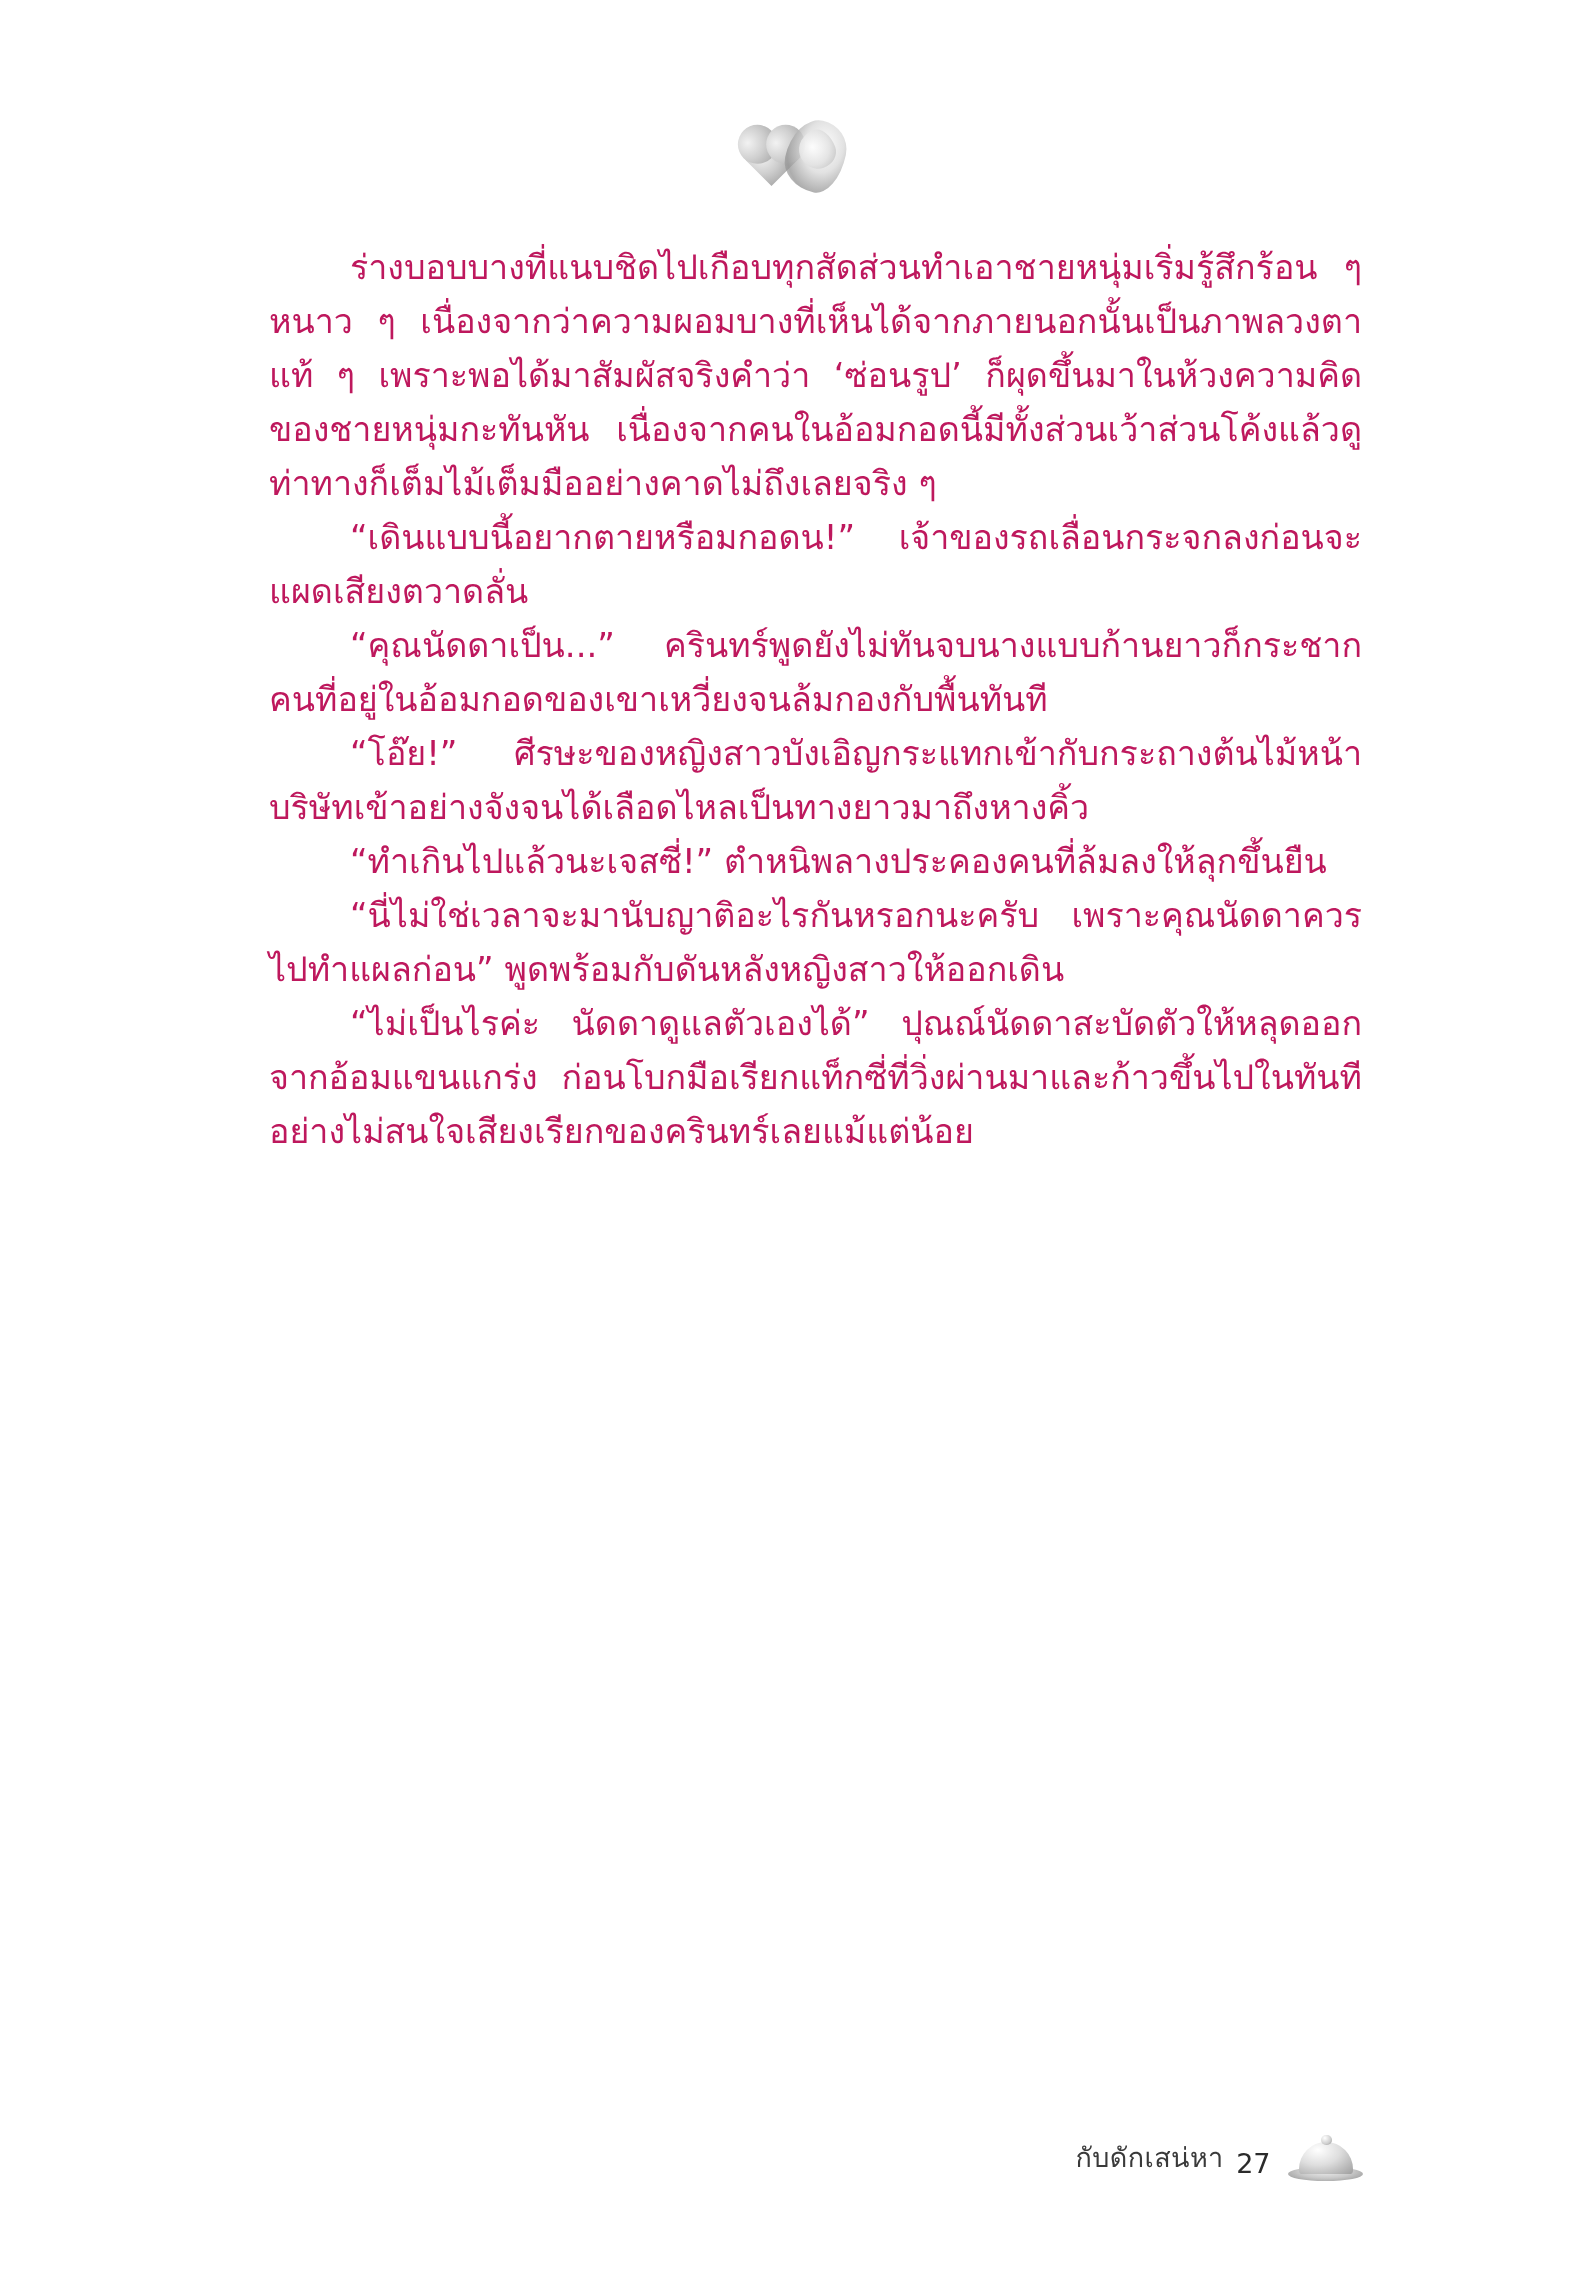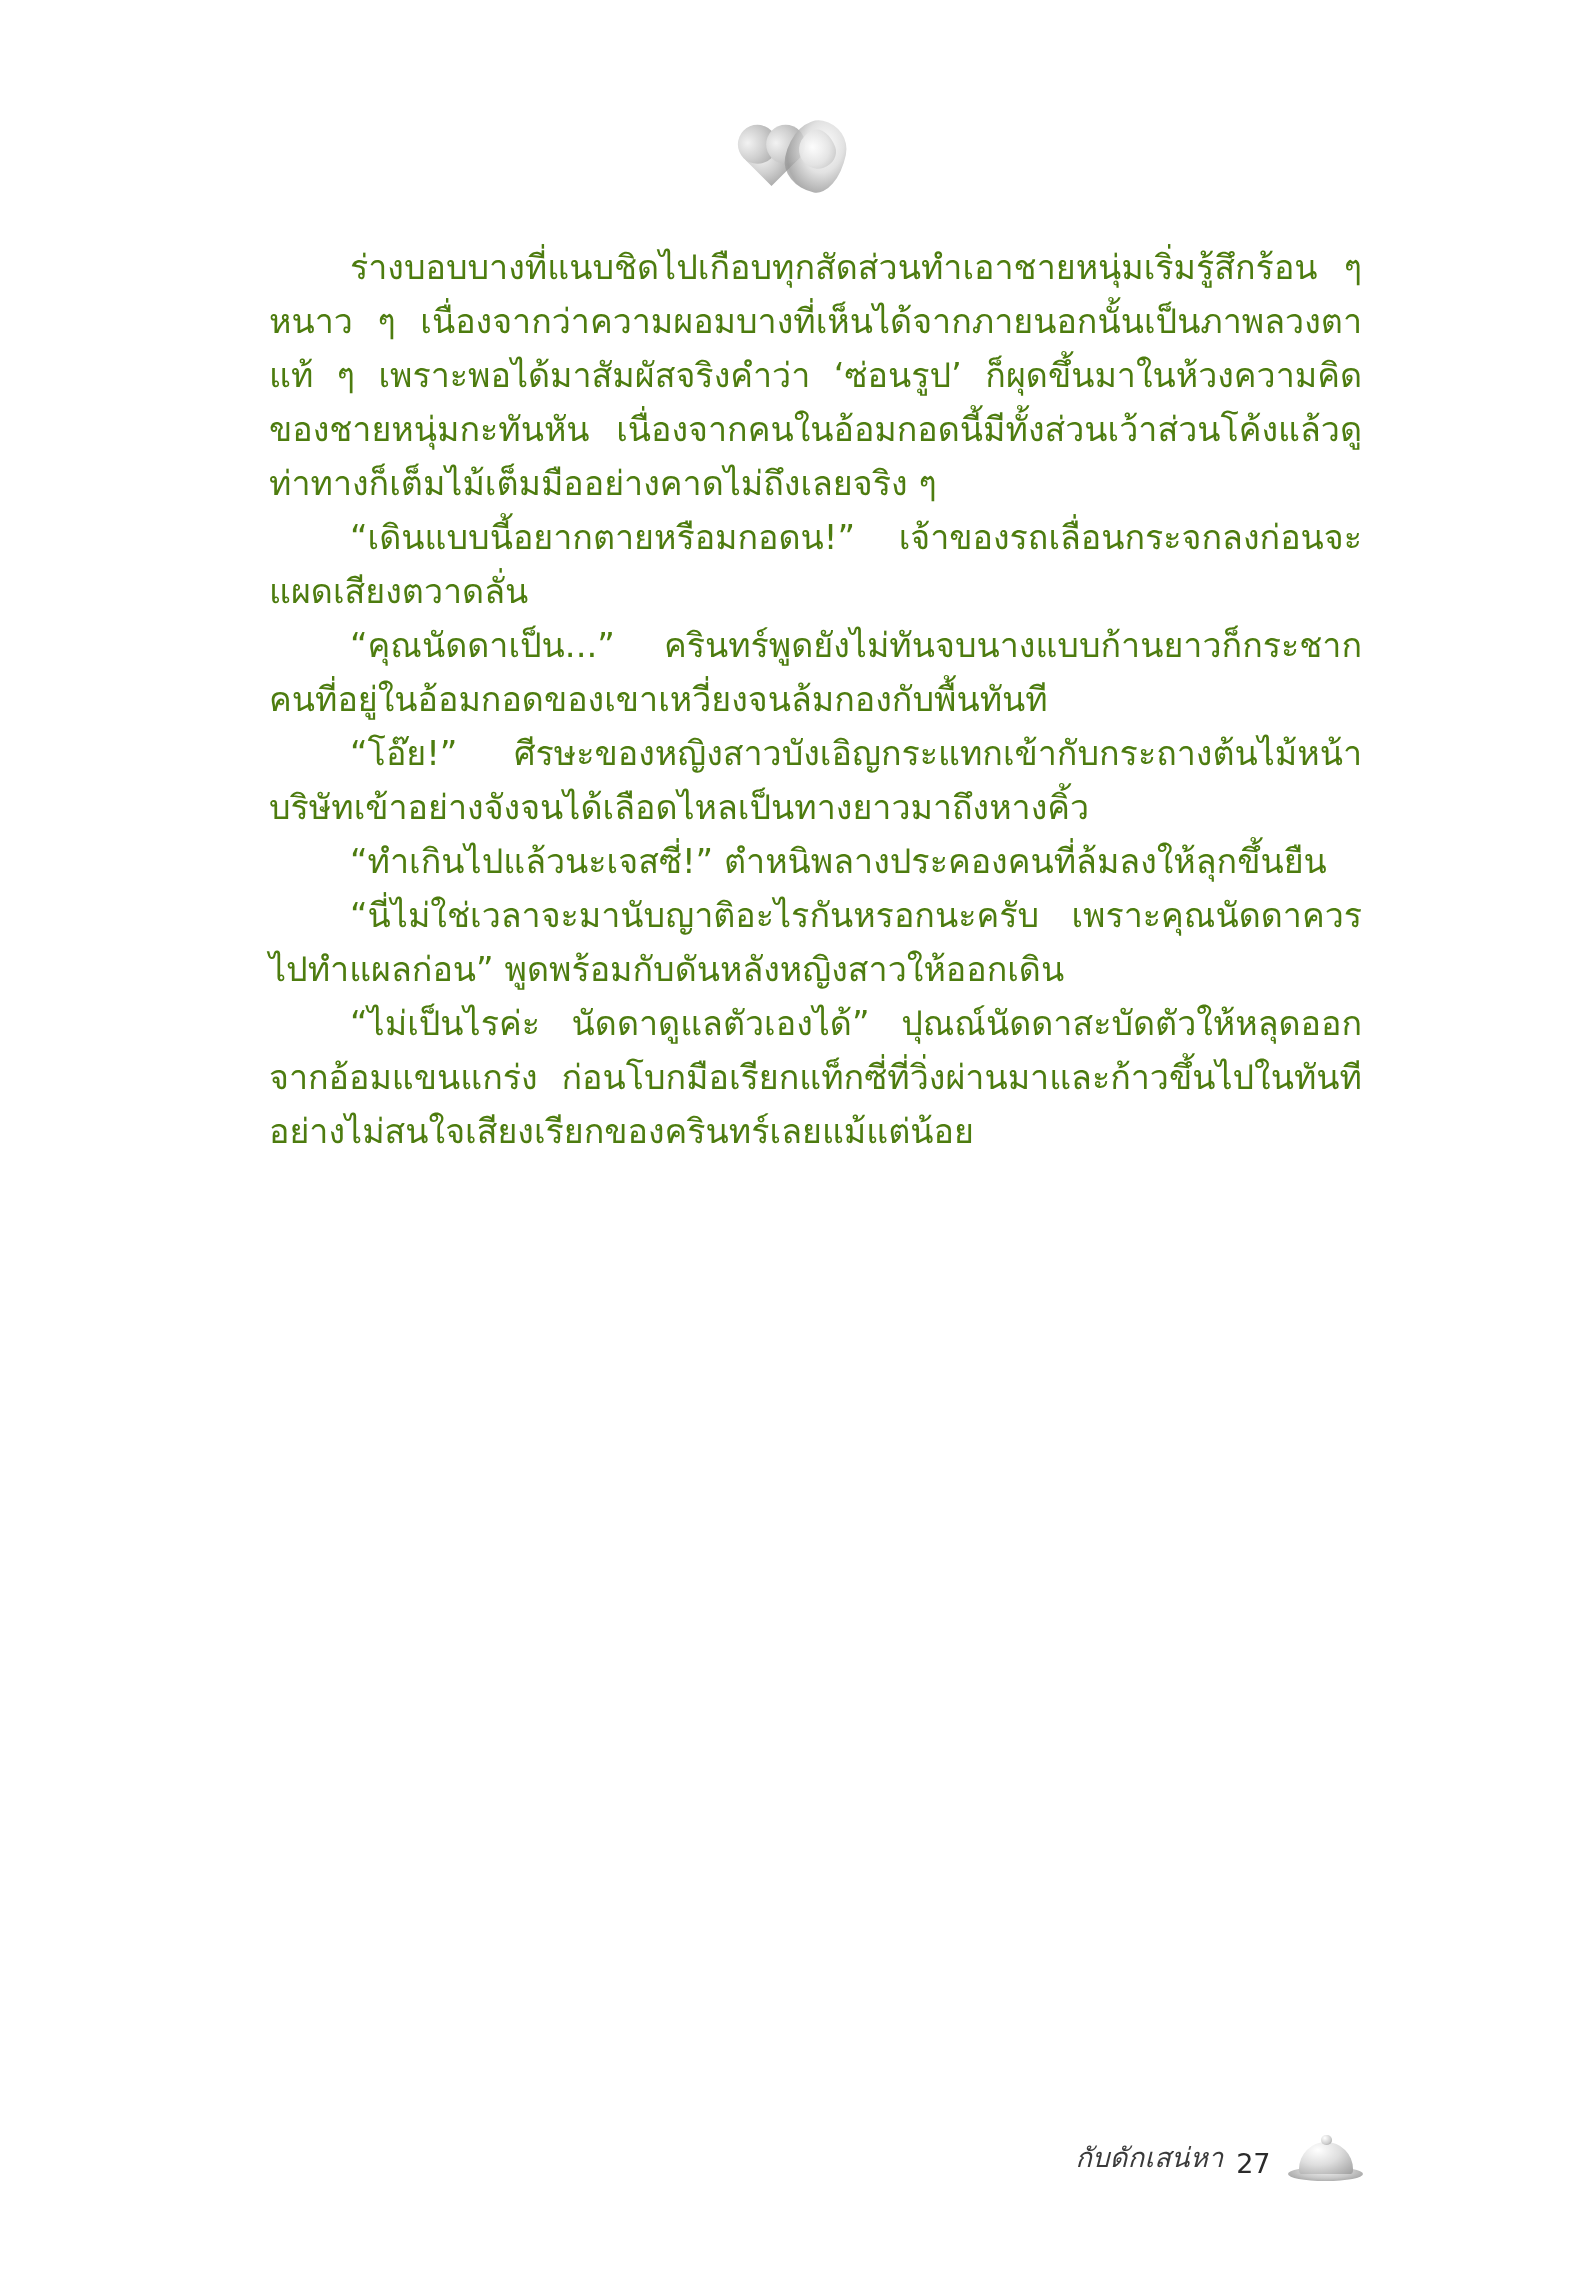--- a/index.html
+++ b/index.html
@@ -77,21 +77,21 @@
 
   
   .text-body {
     position: absolute;
     left: 269px;
     top: 240px;
     width: 1093px;
     font-family: "DejaVu Sans", "Liberation Sans", sans-serif;
     font-size: 34px;
     line-height: 54px;
-    color: #4d7c0f;
+    color: #be185d;
     text-align: justify;
     text-justify: inter-word;
   }
   .text-body p {
     margin: 0;
     text-indent: 81px;
     white-space: pre-wrap;
   }
 
   
@@ -105,21 +105,20 @@
   .footer-inner {
     position: absolute;
     right: 228px;
     bottom: 0;
     display: flex;
     align-items: flex-end;
     gap: 12.5px;
   }
   .footer-text {
     font-family: "DejaVu Sans", "Liberation Sans", sans-serif;
-    font-style: italic;
     font-size: 27px;
     color: #3a3a3a;
     white-space: nowrap;
     letter-spacing: 0.4px;
   }
   .footer-page {
     font-family: "DejaVu Sans", "Liberation Sans", sans-serif;
     font-size: 27px;
     color: #2b2b2b;
   }

